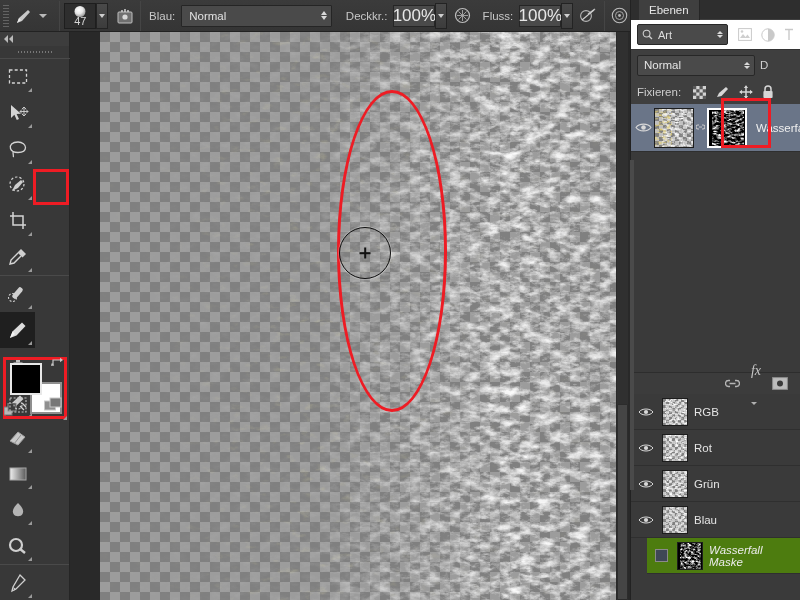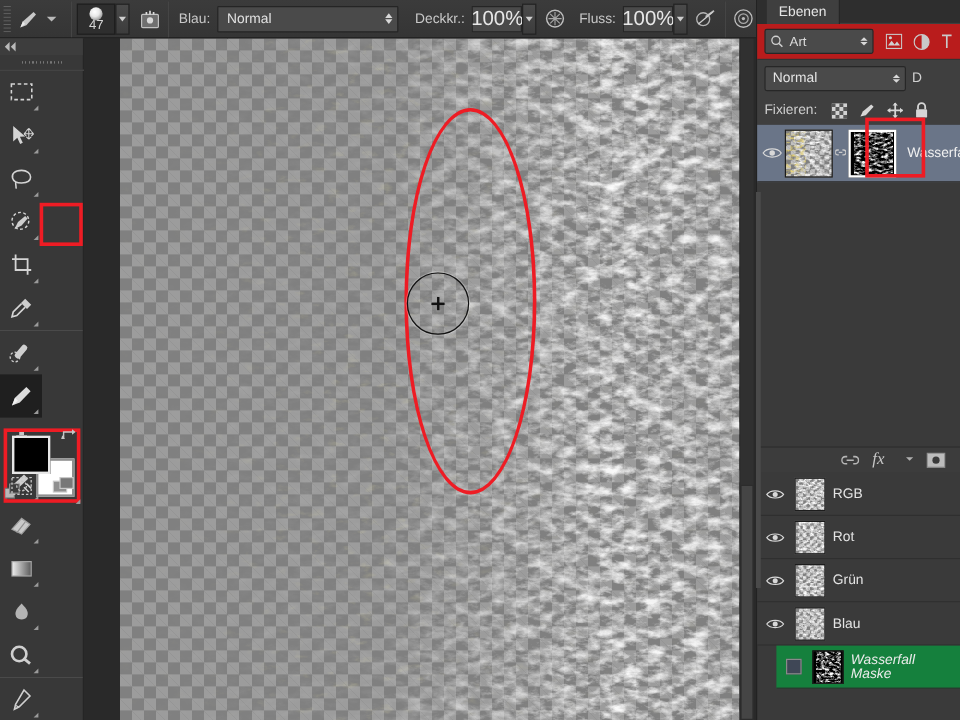--- a/index.html
+++ b/index.html
@@ -143,21 +143,21 @@
   }
   .panel-tabbar{ height:20px;background:#2e2e2e;display:flex;align-items:flex-end;}
   .ptab{
     height:20px;padding:0 10px;display:flex;align-items:center;
     font-size:11.5px;color:#9a9a9a;background:#333;border-right:1px solid #262626;
   }
   .ptab.active{ background:#3f3f3f;color:#e6e6e6;}
   .ptab-fill{flex:1;height:20px;background:#2e2e2e;border-bottom:1px solid #3f3f3f;}
 
   .filter-row{
-    height:30px;background:#b91c1c;display:flex;align-items:center;padding:0 6px;gap:6px;
+    height:30px;background:#ffffff;display:flex;align-items:center;padding:0 6px;gap:6px;
     border-bottom:1px solid #333;
   }
   .filter-kind{
     width:96px;height:21px;background:#4a4a4a;border:1px solid #272727;border-radius:2px;
     display:flex;align-items:center;gap:5px;padding:0 4px;
   }
   .filter-kind span{font-size:11px;color:#dcdcdc;}
   .fk-spin{margin-left:auto;display:flex;flex-direction:column;gap:1px;}
   .fk-spin .up{width:0;height:0;border-left:3px solid transparent;border-right:3px solid transparent;border-bottom:3.5px solid #d8d8d8;}
   .fk-spin .dn{width:0;height:0;border-left:3px solid transparent;border-right:3px solid transparent;border-top:3.5px solid #d8d8d8;}
@@ -205,21 +205,21 @@
   .panel-bottom{
     height:22px;background:#3c3c3c;border-top:1px solid #2d2d2d;
     display:flex;align-items:center;justify-content:flex-end;gap:11px;padding-right:12px;
   }
 
   
   .chan-row{
     height:36px;display:flex;align-items:center;gap:6px;padding:0 5px;
     border-bottom:1px solid #2f2f2f;background:#3a3a3a;
   }
-  .chan-row.selected{ background:#15803d;margin-left:16px; }
+  .chan-row.selected{ background:#4d7c0f;margin-left:16px; }
   .chan-thumb{
     width:26px;height:28px;border:1px solid #1d1d1d;
     background-color:#808080;
     background-image:
       linear-gradient(45deg,#c4c4c4 25%,transparent 25%,transparent 75%,#c4c4c4 75%),
       linear-gradient(45deg,#c4c4c4 25%,transparent 25%,transparent 75%,#c4c4c4 75%);
     background-size:6px 6px;background-position:0 0,3px 3px;
     position:relative;overflow:hidden;flex:0 0 auto;
   }
   .chan-name{font-size:11.5px;color:#e4e4e4;}
@@ -643,21 +643,21 @@
         <span class="layer-name">Wasserfall</span>
       </div>
       <div class="layer-filler" style="height:220px"></div>
     </div>
     <div id="mask-highlight"></div>
 
     <div class="panel-bottom">
       <svg width="15" height="11" viewBox="0 0 15 11">
         <path d="M5 2.5 H3.5 a3 3 0 0 0 0 6 H5 M10 2.5 h1.5 a3 3 0 0 1 0 6 H10 M4.5 5.5 H10.5" stroke="#b5b5b5" stroke-width="1.3" fill="none"></path>
       </svg>
-      <span style="display:flex;gap:18px;">
+      <span style="display:flex;gap:18px;flex-direction:column;">
         <span style="font-family:'Liberation Serif',serif;font-style:italic;font-size:14px;color:#c6c6c6;">fx</span>
         <i style="width:0;height:0;border-left:3px solid transparent;border-right:3px solid transparent;border-top:3.5px solid #b0b0b0;margin-top:5px;"></i>
       </span>
       <svg width="16" height="13" viewBox="0 0 16 13">
         <rect x="0.6" y="0.6" width="14.8" height="11.8" fill="#bcbcbc" stroke="#8c8c8c"></rect>
         <circle cx="8" cy="6.5" r="3" fill="#3a3a3a"></circle>
       </svg>
     </div>
 
 

